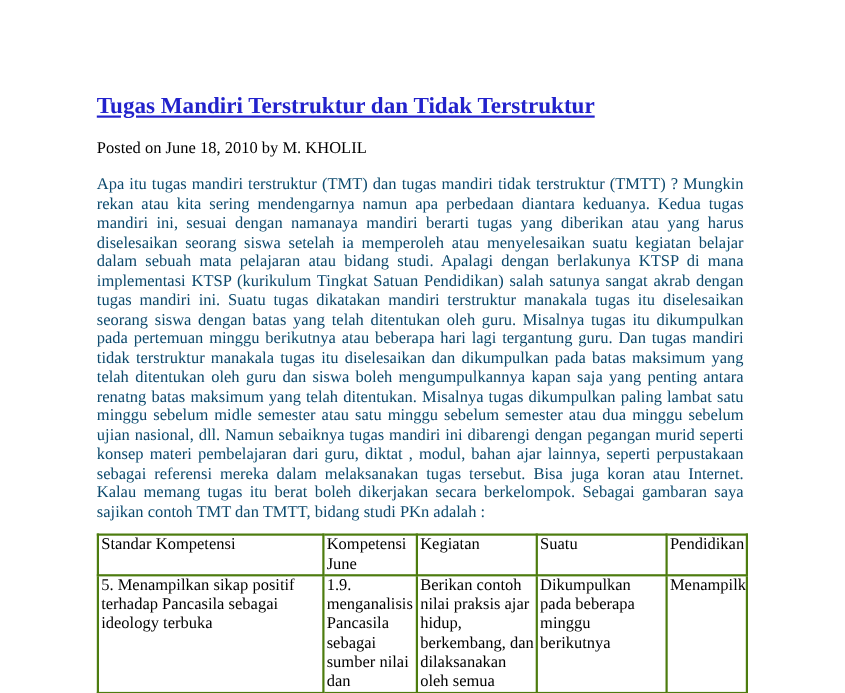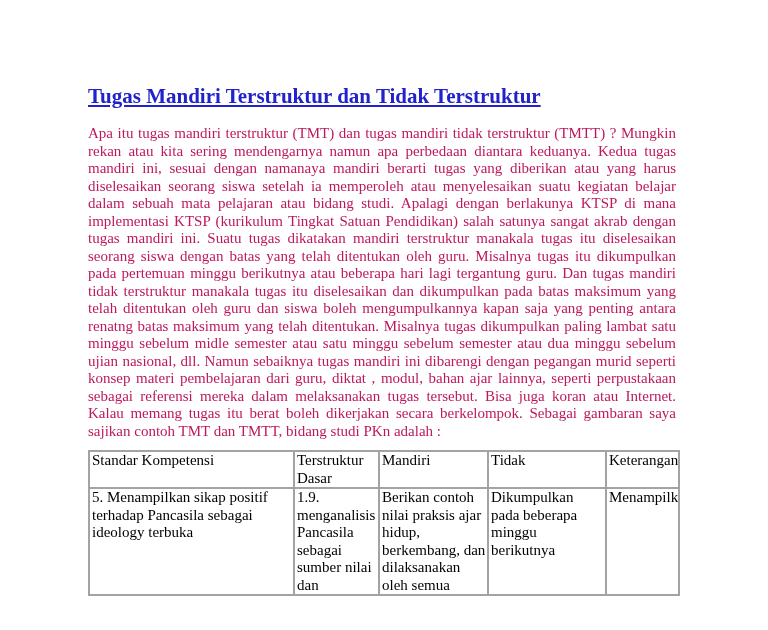--- a/index.html
+++ b/index.html
@@ -37,33 +37,33 @@
     margin: 18px 0 0 0;
     font-size: 15px;
     line-height: 17px;
     color: #000000;
   }
   .body-text {
     margin: 16px 0 0 0;
     font-size: 15px;
     line-height: 17.5px;
     text-align: justify;
-    color: #be185d;
+    color: #0c4a6e;
   }
   table.example {
     margin-top: 10px;
     border-collapse: collapse;
     table-layout: fixed;
     width: 590px;
     font-size: 15px;
     line-height: 17.5px;
   }
   table.example th,
   table.example td {
-    border: 2px solid #a3a3a3;
+    border: 2px solid #4d7c0f;
     padding: 0 1px 0 2px;
     vertical-align: top;
     font-weight: normal;
     text-align: left;
     overflow: hidden;
   }
   table.example thead th {
     height: 37px;
   }
   td.just { text-align: justify; }
@@ -73,38 +73,39 @@
   col.c4 { width: 118px; }
   col.c5 { width: 73px; }
 </style>
 </head>
 <body>
 
 <div class="page">
 
   <h1 class="title"><a>Tugas Mandiri Terstruktur dan Tidak Terstruktur</a></h1>
 
+  <p class="byline">Posted on June 18, 2010 by M. KHOLIL</p>
 
   <p class="body-text">Apa itu tugas mandiri terstruktur (TMT) dan tugas mandiri tidak terstruktur (TMTT) ?  Mungkin rekan atau kita sering mendengarnya namun apa perbedaan diantara keduanya.  Kedua tugas mandiri ini, sesuai dengan namanaya mandiri berarti tugas yang diberikan atau yang harus diselesaikan seorang siswa setelah ia memperoleh atau menyelesaikan suatu kegiatan belajar dalam sebuah mata pelajaran atau bidang studi.  Apalagi dengan berlakunya KTSP di mana implementasi KTSP (kurikulum Tingkat Satuan Pendidikan) salah satunya sangat akrab dengan tugas mandiri ini.  Suatu tugas dikatakan mandiri terstruktur manakala tugas itu diselesaikan seorang siswa dengan batas yang telah ditentukan oleh guru.  Misalnya tugas itu dikumpulkan pada pertemuan minggu berikutnya atau beberapa hari lagi tergantung guru.  Dan tugas mandiri tidak terstruktur manakala tugas itu diselesaikan dan dikumpulkan pada batas maksimum yang telah ditentukan oleh guru dan siswa boleh mengumpulkannya kapan saja yang penting antara renatng batas maksimum yang telah ditentukan.  Misalnya tugas dikumpulkan paling lambat satu minggu sebelum midle semester atau satu minggu sebelum semester atau dua minggu sebelum ujian nasional, dll.  Namun sebaiknya tugas mandiri ini dibarengi dengan pegangan murid seperti konsep materi pembelajaran dari guru, diktat , modul, bahan ajar lainnya, seperti perpustakaan sebagai referensi mereka dalam melaksanakan tugas tersebut.  Bisa juga koran atau Internet.  Kalau memang tugas itu berat boleh dikerjakan secara berkelompok.  Sebagai gambaran saya sajikan contoh TMT dan TMTT,  bidang studi PKn adalah :</p>
 
   <table class="example">
     <colgroup>
       <col class="c1">
         <col class="c2">
         <col class="c3">
         <col class="c4">
         <col class="c5">
     </colgroup>
     <thead>
       <tr>
         <th>Standar Kompetensi</th>
-        <th>Terstruktur Dasar</th>
-        <th>Mandiri</th>
-        <th>Tidak</th>
-        <th>Keterangan</th>
+        <th>Kompetensi June</th>
+        <th>Kegiatan</th>
+        <th>Suatu</th>
+        <th>Pendidikan</th>
       </tr>
     </thead>
     <tbody>
       <tr>
         <td>5. Menampilkan sikap positif terhadap Pancasila sebagai ideology terbuka</td>
         <td>1.9. menganalisis Pancasila sebagai sumber nilai dan</td>
         <td class="just">Berikan contoh nilai praksis ajar hidup, berkembang, dan dilaksanakan oleh semua</td>
         <td class="just">Dikumpulkan pada beberapa minggu berikutnya</td>
         <td>Menampilkan</td>
       </tr>

